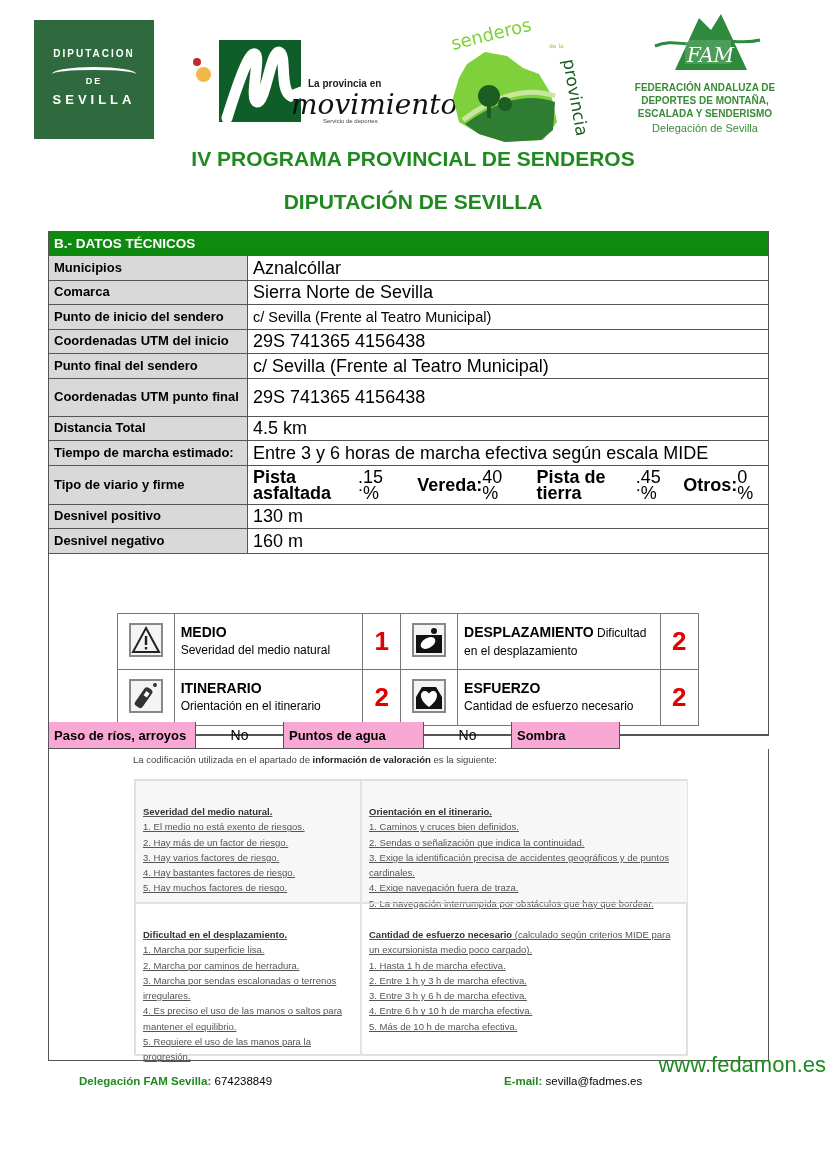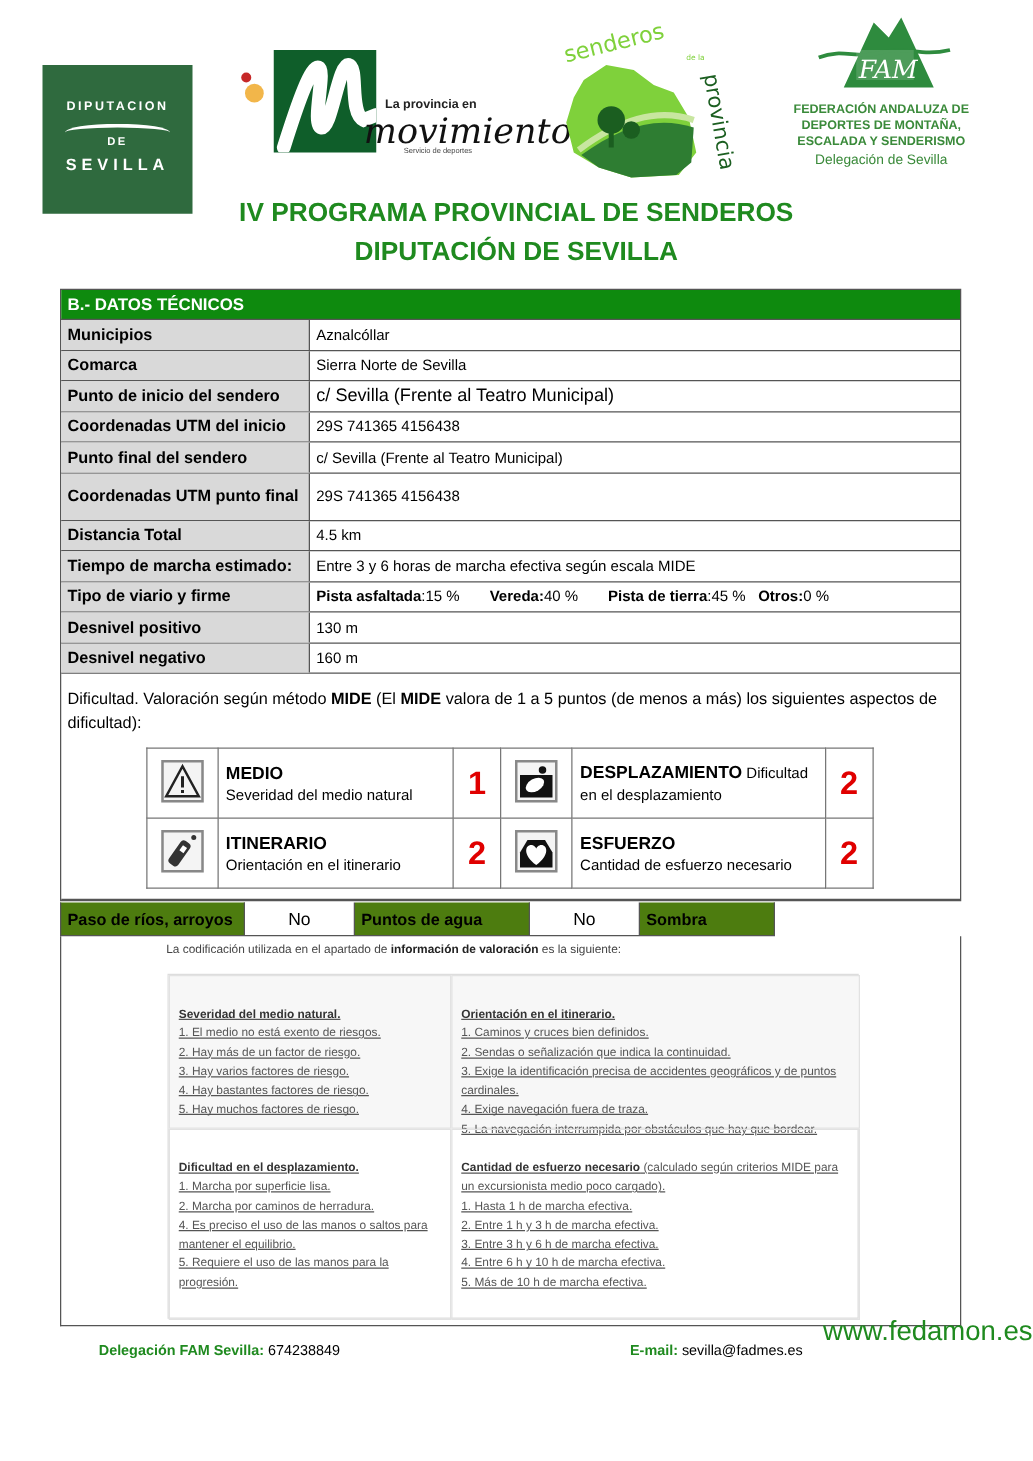--- a/index.html
+++ b/index.html
@@ -1,20 +1,20 @@
 <!DOCTYPE html>
 <html><head>
 <meta charset="utf-8">
 <style>
   * { box-sizing: border-box; margin: 0; padding: 0; }
   body { width: 826px; height: 1169px; background: #fff; font-family: "Liberation Sans", sans-serif; color: #000; position: relative; overflow: hidden; }
   .abs { position: absolute; }
 
   
-  #logo-dip { left: 34px; top: 20px; width: 120px; height: 119px; background: #2f6a3e; color: #fff; text-align: center; margin-top: 32px; }
+  #logo-dip { left: 34px; top: 20px; width: 120px; height: 119px; background: #2f6a3e; color: #fff; text-align: center; }
   #logo-dip .arc-top { position: absolute; left: 10px; top: 28px; width: 100px; font-size: 10px; letter-spacing: 2px; font-weight: bold; }
   #logo-dip .swoosh { position: absolute; left: 18px; top: 47px; width: 84px; height: 14px; border-top: 3px solid #fff; border-radius: 50% 50% 0 0; }
   #logo-dip .de { position: absolute; left: 0; width: 120px; top: 56px; font-size: 9px; font-weight: bold; letter-spacing: 2px; }
   #logo-dip .sev { position: absolute; left: 0; width: 120px; top: 72px; font-size: 13px; letter-spacing: 4px; font-weight: bold; }
 
   #logo-mov { left: 193px; top: 38px; width: 225px; height: 90px; }
   #logo-mov .dot-red { position: absolute; left: 0; top: 20px; width: 8px; height: 8px; border-radius: 50%; background: #c62828; }
   #logo-mov .dot-yel { position: absolute; left: 3px; top: 29px; width: 15px; height: 15px; border-radius: 50%; background: #f2b64a; }
   #logo-mov .box { position: absolute; left: 26px; top: 2px; width: 82px; height: 82px; background: #0f5e2a; overflow: hidden; }
   #logo-mov .box svg { position: absolute; left: 0; top: 0; }
@@ -28,41 +28,41 @@
   #logo-fam .fdel { position: absolute; left: 0; width: 160px; top: 112px; font-size: 11px; color: #3a8a3a; }
 
   
   .title { left: 0; width: 826px; text-align: center; color: #1f8a1f; font-weight: bold; font-size: 21px; }
 
   
   #tech { left: 48px; top: 231px; width: 721px; border: 1px solid #555; }
   .sec-head { background: #0e8a0e; color: #fff; font-weight: bold; font-size: 13.5px; height: 24px; line-height: 24px; padding-left: 5px; border-bottom: 1px solid #555; }
   .trow { display: flex; border-bottom: 1px solid #555; min-height: 24.5px; }
   .tlabel { width: 199px; background: #d9d9d9; font-weight: bold; font-size: 13px; padding: 3px 5px; border-right: 1px solid #555; display: flex; align-items: center; line-height: 16px; text-align: right; }
-  .tval { flex: 1; font-size: 12px; padding: 3px 5px; display: flex; align-items: center; line-height: 16px; }
+  .tval { flex: 1; font-size: 18px; padding: 3px 5px; display: flex; align-items: center; line-height: 16px; }
   .tval.big { font-size: 14.5px; }
   .tval b { font-weight: bold; }
   .tall { min-height: 38px; }
   .sp { display: inline-block; width: 24px; }
 
   #diff-block { border-bottom: 1px solid #555; height: 181px; position: relative; }
   #diff-text { position: absolute; left: 5px; top: 10px; width: 700px; font-size: 13px; line-height: 19px; }
   #mide { position: absolute; left: 68px; top: 59px; width: 582px; border: 1px solid #777; border-collapse: collapse; }
   #mide td { border: 1px solid #777; vertical-align: middle; }
   .ic { width: 56px; height: 56px; text-align: center; }
   .ic .ibox { display: inline-block; width: 34px; height: 34px; border: 2px solid #888; background: #f4f4f4; }
   .mname { font-weight: bold; font-size: 14px; }
   .mdesc { font-size: 12px; }
   .mcell { padding: 4px 6px; width: 186px; line-height: 18px; }
   .mcell2 { padding: 4px 6px; width: 200px; line-height: 18px; }
   .mval { width: 38px; text-align: center; color: #e00000; font-weight: bold; font-size: 26px; }
 
   #extra { left: 48px; top: 722px; height: 27px; display: flex; border-bottom: 1px solid #555; }
   #extra div { border-right: 1px solid #555; font-size: 13px; display: flex; align-items: center; }
-  .elab { background: #4d7c0f; font-weight: bold; padding-left: 5px; }
+  .elab { background: #f9a8d4; font-weight: bold; padding-left: 5px; }
   .eval { justify-content: center; font-size: 14px !important; }
 
   #coding { left: 48px; top: 749px; width: 721px; height: 312px; border: 1px solid #555; border-top: none; }
   #coding-intro { position: absolute; left: 84px; top: 5px; font-size: 9.5px; color: #444; }
   #coding-grid { position: absolute; left: 85px; top: 30px; width: 553px; height: 276px; border: 1px solid #ddd; display: grid; grid-template-columns: 226px 327px; grid-template-rows: 123px 153px; }
   .cg { border: 1px solid #e2e2e2; padding: 23px 7px; font-size: 9.5px; color: #555; line-height: 15.3px; text-decoration: underline; }
   .cg.shade { background: #f7f7f7; }
   .cg .ch { font-weight: bold; color: #333; }
 
   
@@ -113,21 +113,21 @@
     <path d="M30 36 C50 28 60 38 80 32 C100 26 110 36 135 30" stroke="#2e8b3e" stroke-width="3" fill="none"></path>
     <rect x="60" y="30" width="46" height="24" fill="#fff" opacity="0.15"></rect>
     <text x="62" y="52" font-size="20" fill="#fff" font-family="DejaVu Serif, serif" font-style="italic">FAM</text>
   </svg>
   <div class="ftxt" style="top:72px">FEDERACIÓN ANDALUZA DE</div>
   <div class="ftxt" style="top:85px">DEPORTES DE MONTAÑA,</div>
   <div class="ftxt" style="top:98px">ESCALADA Y SENDERISMO</div>
   <div class="fdel">Delegación de Sevilla</div>
 </div>
 
-<div class="abs title" style="top:159px">IV PROGRAMA PROVINCIAL DE SENDEROS</div>
+<div class="abs title" style="top:147px">IV PROGRAMA PROVINCIAL DE SENDEROS</div>
 <div class="abs title" style="top:190px">DIPUTACIÓN DE SEVILLA</div>
 
 <div id="tech" class="abs">
   <div class="sec-head">B.- DATOS TÉCNICOS</div>
 
   <div class="trow">
       <div class="tlabel">Municipios</div>
       <div class="tval">Aznalcóllar</div>
     </div>
   <div class="trow">
@@ -179,21 +179,20 @@
   <div class="trow">
       <div class="tlabel">Desnivel positivo</div>
       <div class="tval">130 m</div>
     </div>
   <div class="trow">
       <div class="tlabel">Desnivel negativo</div>
       <div class="tval">160 m</div>
     </div>
 
   <div id="diff-block">
-    <div id="diff-text"><span>Dificultad. Valoración según método </span><b>MIDE</b><span> (El </span><b>MIDE</b><span> valora de 1 a 5 puntos (de menos a más) los siguientes aspectos de dificultad):</span></div>
     <table id="mide">
       <tbody>
           <tr>
         <td class="ic">
           <span class="ibox"><svg width="30" height="30" viewBox="0 0 30 30">
                   <path d="M15 3 L28 27 L2 27 Z" fill="none" stroke="#222" stroke-width="2"></path>
                   <rect x="13.8" y="11" width="2.4" height="9" fill="#222"></rect>
                   <rect x="13.8" y="22" width="2.4" height="2.4" fill="#222"></rect>
                 </svg></span>
         </td>
@@ -270,20 +269,21 @@
       <div>1. Caminos y cruces bien definidos.</div>
       <div>2. Sendas o señalización que indica la continuidad.</div>
       <div>3. Exige la identificación precisa de accidentes geográficos y de puntos cardinales.</div>
       <div>4. Exige navegación fuera de traza.</div>
       <div>5. La navegación interrumpida por obstáculos que hay que bordear.</div>
     </div>
     <div class="cg">
       <div class="ch">Dificultad en el desplazamiento.</div>
       <div>1. Marcha por superficie lisa.</div>
       <div>2. Marcha por caminos de herradura.</div>
+      <div>3. Marcha por sendas escalonadas o terrenos irregulares.</div>
       <div>4. Es preciso el uso de las manos o saltos para mantener el equilibrio.</div>
       <div>5. Requiere el uso de las manos para la progresión.</div>
     </div>
     <div class="cg">
       <div><span class="ch">Cantidad de esfuerzo necesario</span><span> (calculado según criterios MIDE para un excursionista medio poco cargado).</span></div>
       <div>1. Hasta 1 h de marcha efectiva.</div>
       <div>2. Entre 1 h y 3 h de marcha efectiva.</div>
       <div>3. Entre 3 h y 6 h de marcha efectiva.</div>
       <div>4. Entre 6 h y 10 h de marcha efectiva.</div>
       <div>5. Más de 10 h de marcha efectiva.</div>

